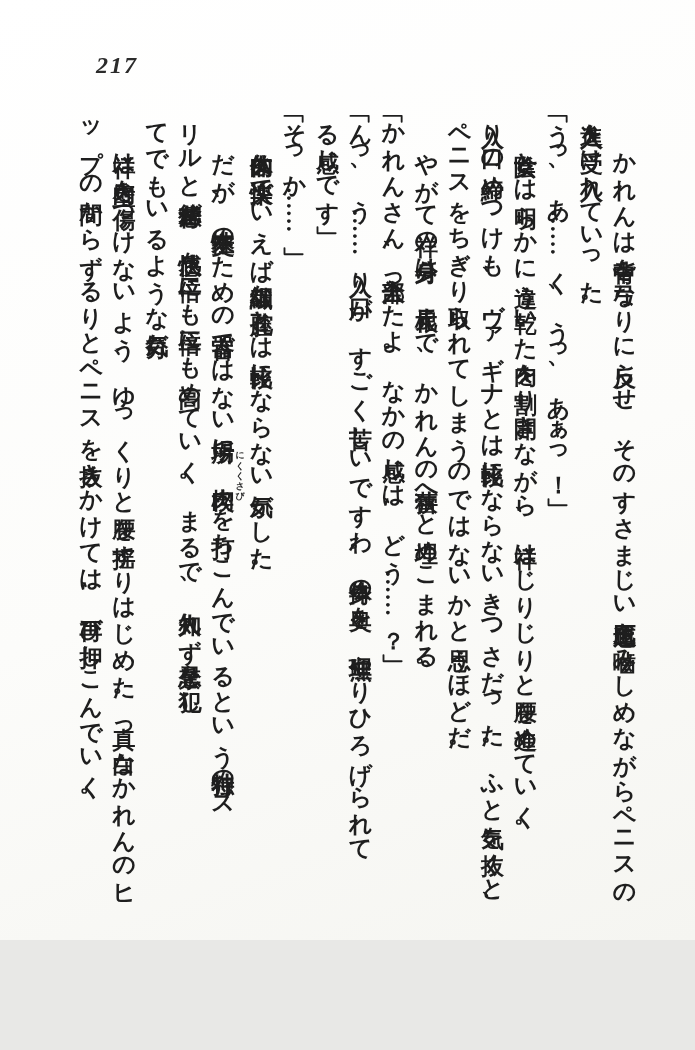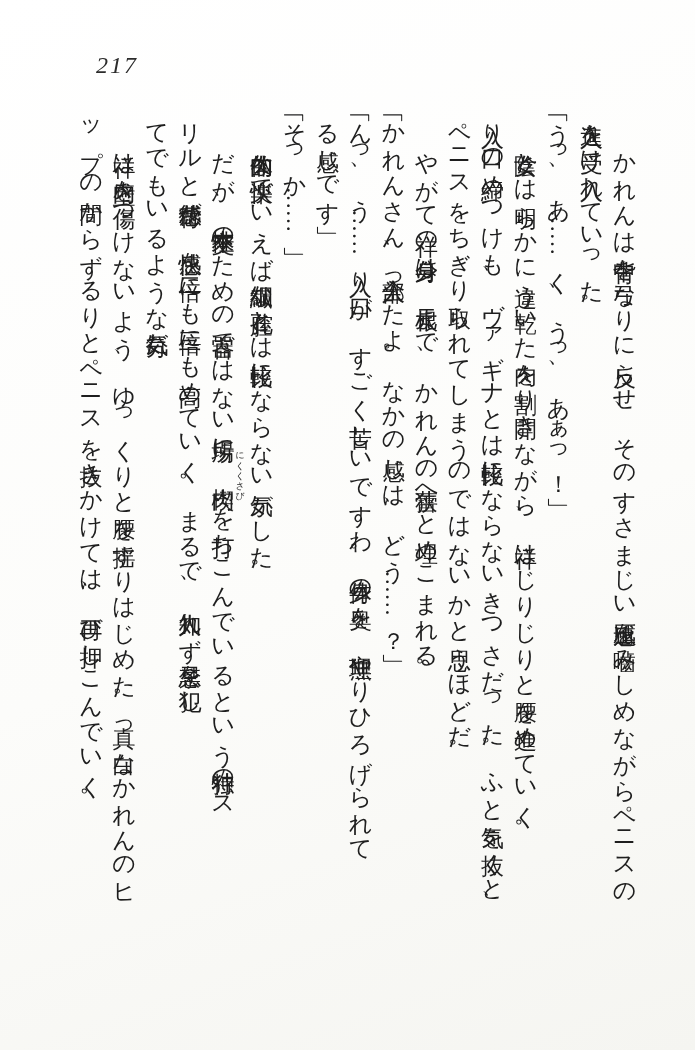--- a/index.html
+++ b/index.html
@@ -3,25 +3,26 @@
 <meta charset="utf-8">
 <style>
   html, body {
     margin: 0;
     padding: 0;
     background: #e8e8e6;
   }
   .page {
     position: relative;
     width: 695px;
-    height: 1050px;
+    height: 940px;
     margin: 0 auto;
     background: linear-gradient(160deg, #ffffff 0%, #fcfcfa 55%, #f5f5f1 100%);
     overflow: hidden;
     font-family: "Liberation Serif", "DejaVu Serif", serif;
+    font-weight: bold;
   }
   .page-number {
     position: absolute;
     left: 96px;
     top: 52px;
     font-size: 24px;
     font-style: italic;
     letter-spacing: 2px;
     color: #2b2b2b;
   }

